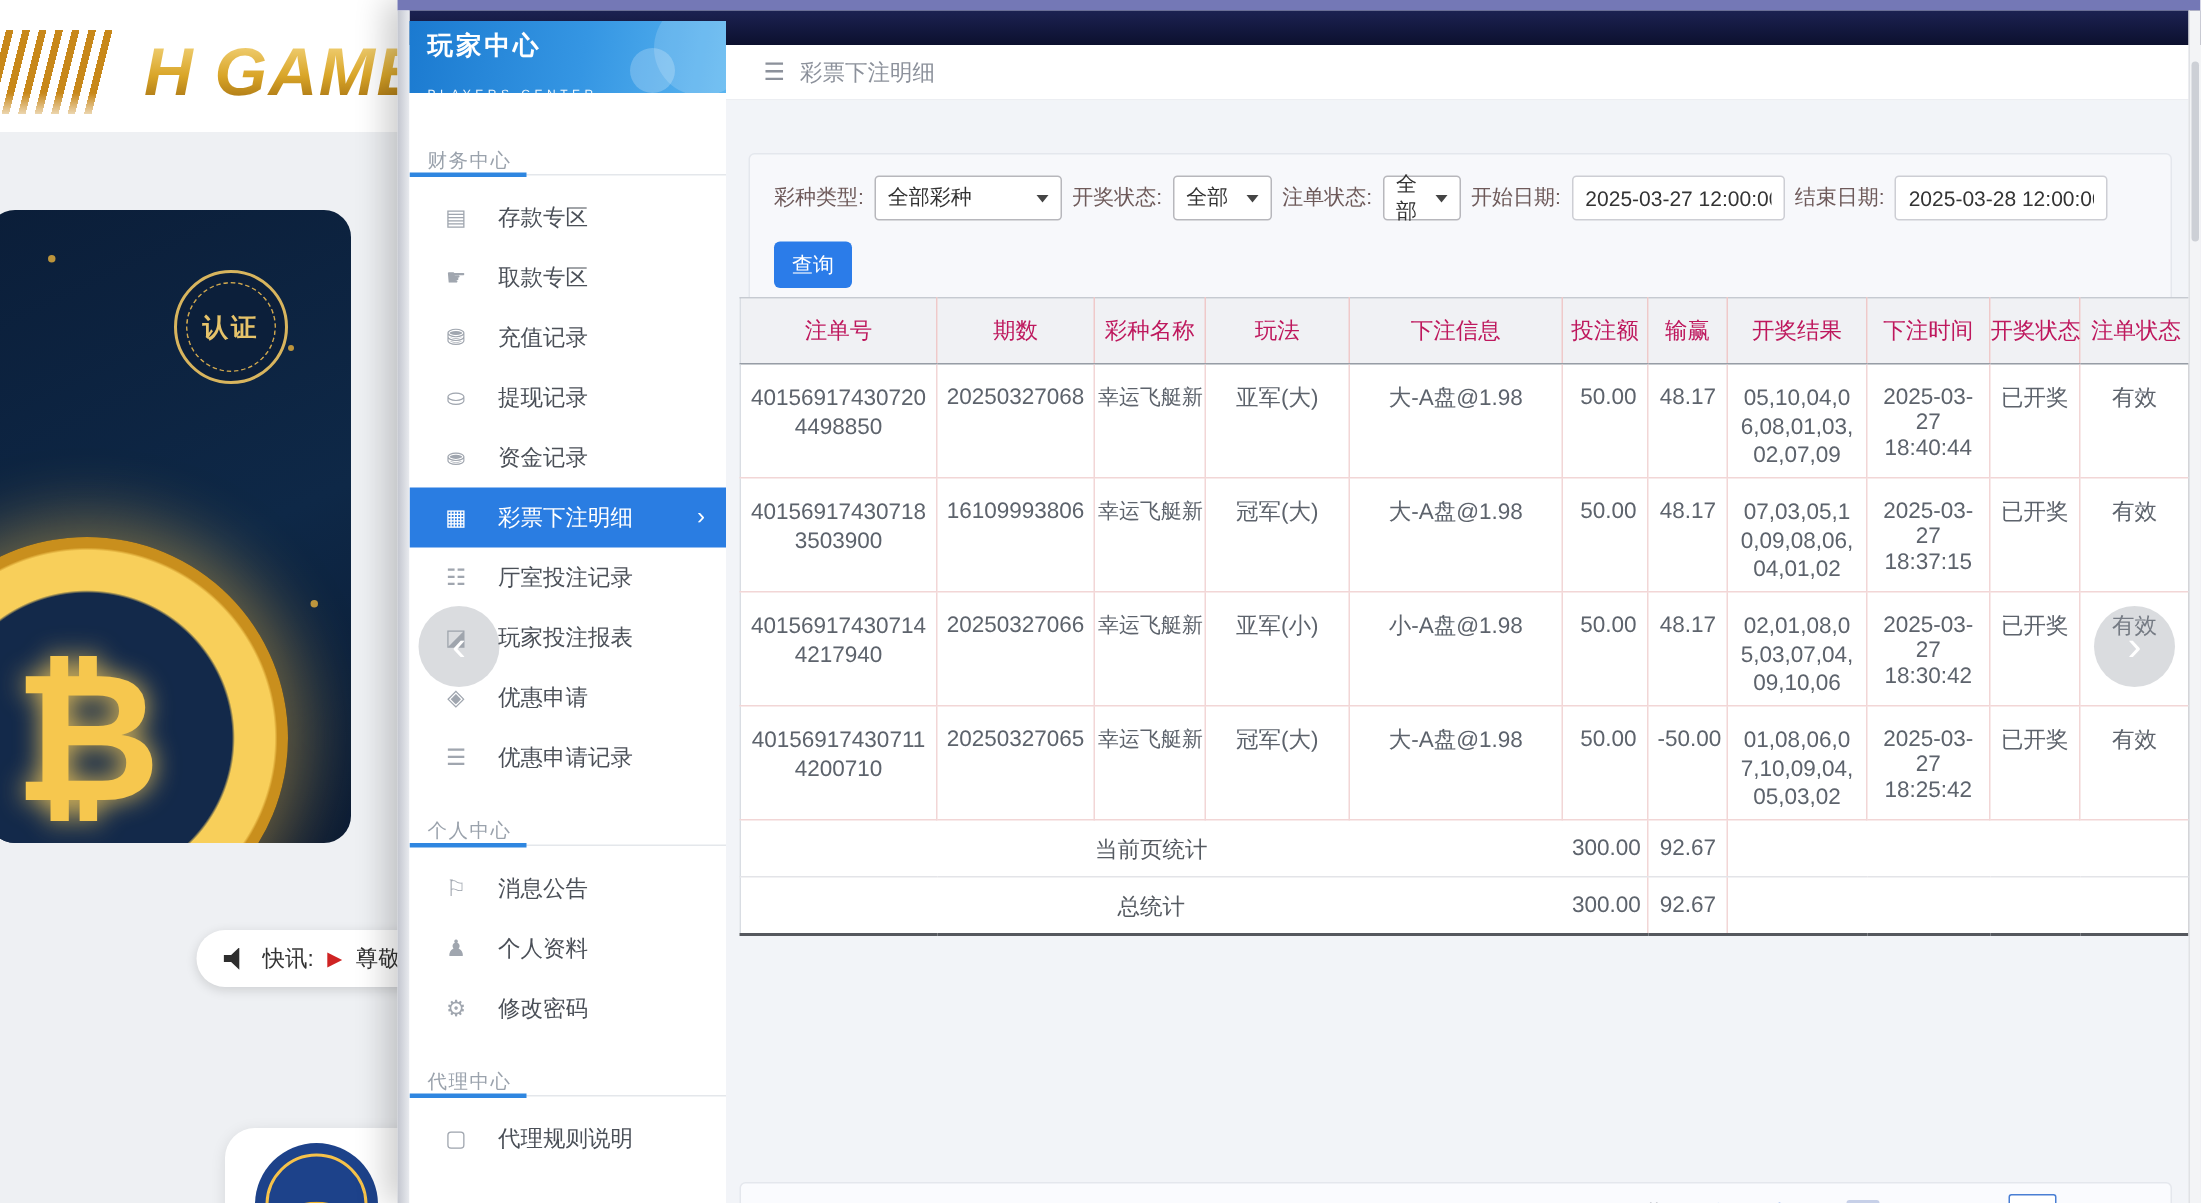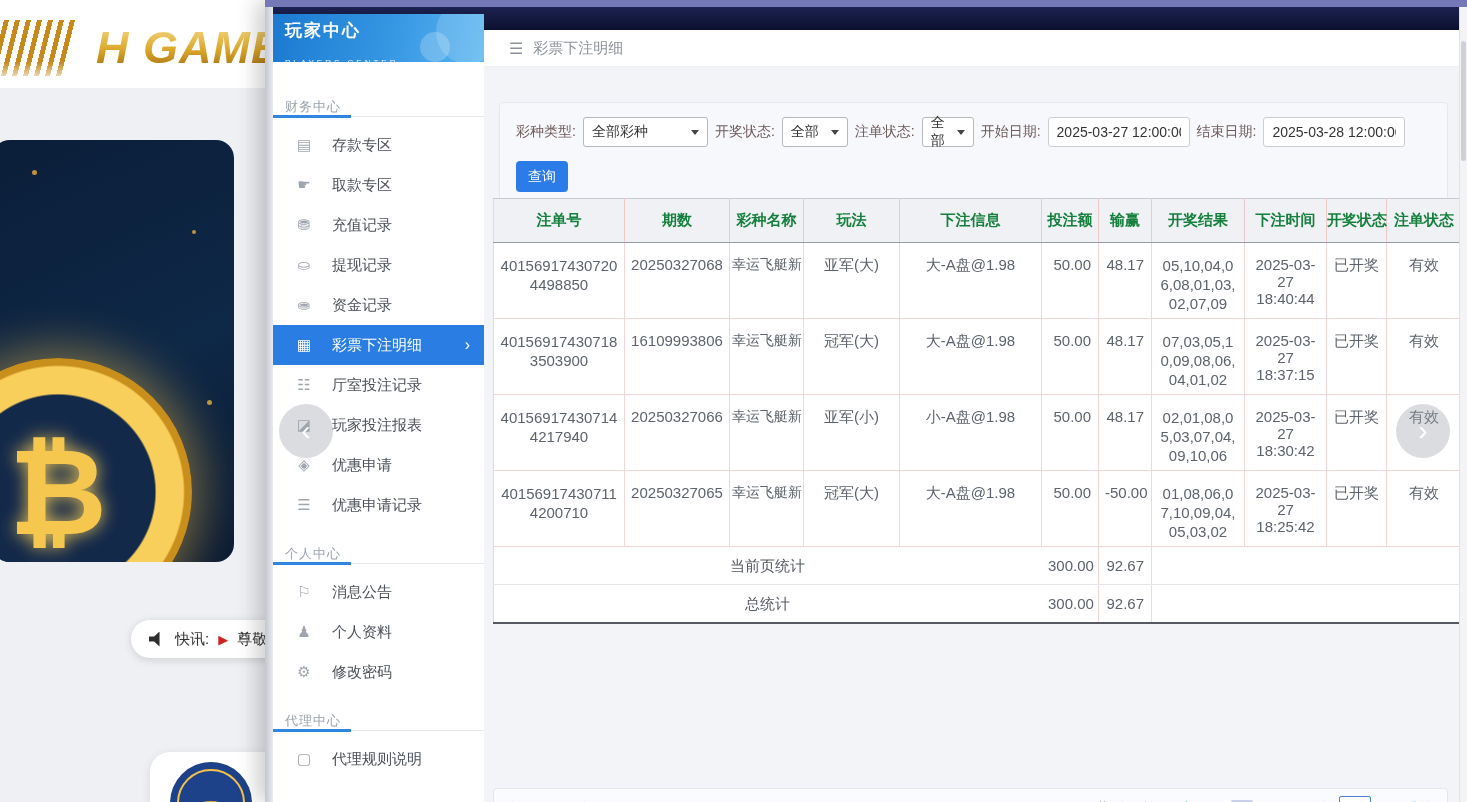--- a/index.html
+++ b/index.html
@@ -88,29 +88,29 @@
   .sel .arr{width:0;height:0;border-left:4px solid transparent;border-right:4px solid transparent;
     border-top:5px solid #444;margin-left:8px;}
   .sel-lottery{width:125px;} .sel-draw{width:66px;} .sel-order{width:52px;}
   .date-input{width:142px;height:30px;border:1px solid #cdced4;border-radius:3px;font-size:14px;color:#333;
     padding:0 8px;box-sizing:border-box;background:#fff;font-family:inherit;}
   .btn-query{margin-top:14px;width:52px;height:31px;background:#2b7ce9;color:#fff;border:none;border-radius:4px;
     font-size:14px;cursor:pointer;font-family:inherit;}
   
   .bet-table{position:absolute;left:9px;top:132px;width:968px;border-collapse:collapse;table-layout:fixed;
     background:#fff;font-size:15px;}
-  .bet-table th{height:43px;background:#f0f1f4;color:#15803d;font-weight:700;white-space:nowrap;
+  .bet-table th{height:43px;background:#f0f1f4;color:#be185d;font-weight:400;white-space:nowrap;
     border-top:1px solid #c6cad1;border-bottom:1px solid #979da6;border-right:1px solid #efc9c9;padding:0;}
   .bet-table th:first-child{border-left:1px solid #d9dde3;}
   .bet-table th:last-child{border-right:1px solid #d9dde3;}
   .bet-table td{color:#5d636c;text-align:center;vertical-align:top;padding:13px 6px 0 6px;box-sizing:border-box;
     border-right:1px solid #f2d6d6;border-bottom:1px solid #f2d6d6;}
   .bet-table tbody td{height:76px;}
   .bet-table td:first-child{border-left:1px solid #d9dde3;}
-  .bet-table td:last-child{border-right:1px solid #404040;margin-top:20px;}
+  .bet-table td:last-child{border-right:5px solid #404040;margin-top:20px;}
   td.c0,td.c7{word-break:break-all;line-height:19px;}
   td.c2{white-space:nowrap;padding-left:2px;padding-right:2px;font-size:14px;}
   td.c5,td.c6{text-align:right;padding-right:7px;}
   tr.stat-row td{height:38px;padding-top:10px;border-bottom:1px solid #e3e4e8;border-right:1px solid rgba(0,0,0,0);}
   tr.stat-row td.stat-num{border-right:1px solid #f2d6d6;border-left:1px solid #f2d6d6;text-align:right;padding-right:7px;}
   tr.stat-row td.stat-label{text-align:center;color:#555a61;}
   tr.stat-row:last-child td{border-bottom:2px solid #55585e;}
   
   .pagebar{position:absolute;left:9px;top:722px;width:955px;height:42px;box-sizing:border-box;
     background:#fafbfe;border:1px solid #e4e7ed;border-radius:4px;display:flex;align-items:center;
@@ -138,20 +138,23 @@
       <div class="logo-text">H GAME</div>
     </div>
   </div>
   <div class="btc-card">
     <div class="net-dot" style="left:40px;top:30px;width:5px;height:5px;"></div>
     <div class="net-dot" style="left:200px;top:90px;width:4px;height:4px;"></div>
     <div class="net-dot" style="left:215px;top:260px;width:5px;height:5px;"></div>
     <div class="net-dot" style="left:190px;top:380px;width:4px;height:4px;"></div>
     <div class="btc-coin">
       <div class="btc-sym">₿</div>
+    </div>
+    <div class="cert-badge">
+      <div class="cert-inner">认证</div>
     </div>
   </div>
   <div class="ticker">
     <span class="spk"></span>
     <span>快讯:</span>
     <span class="tick-flag">▶</span>
     <span>尊敬的</span>
   </div>
   <div class="nba-card">
     <div class="nba-logo">

